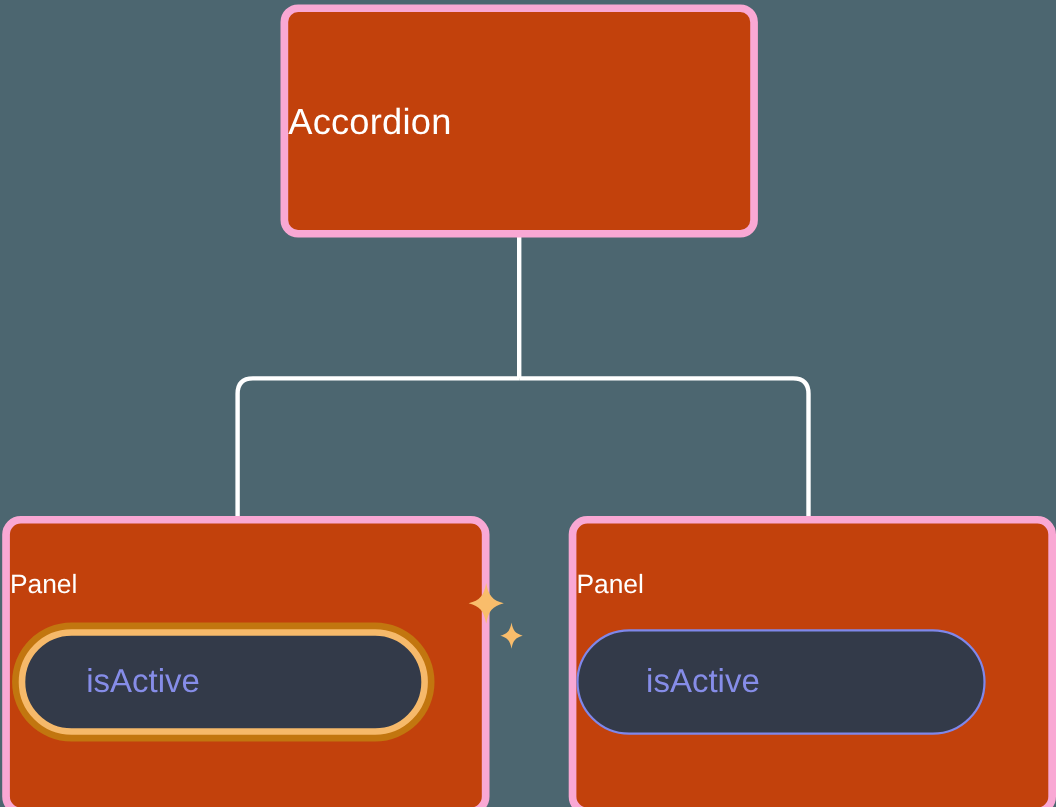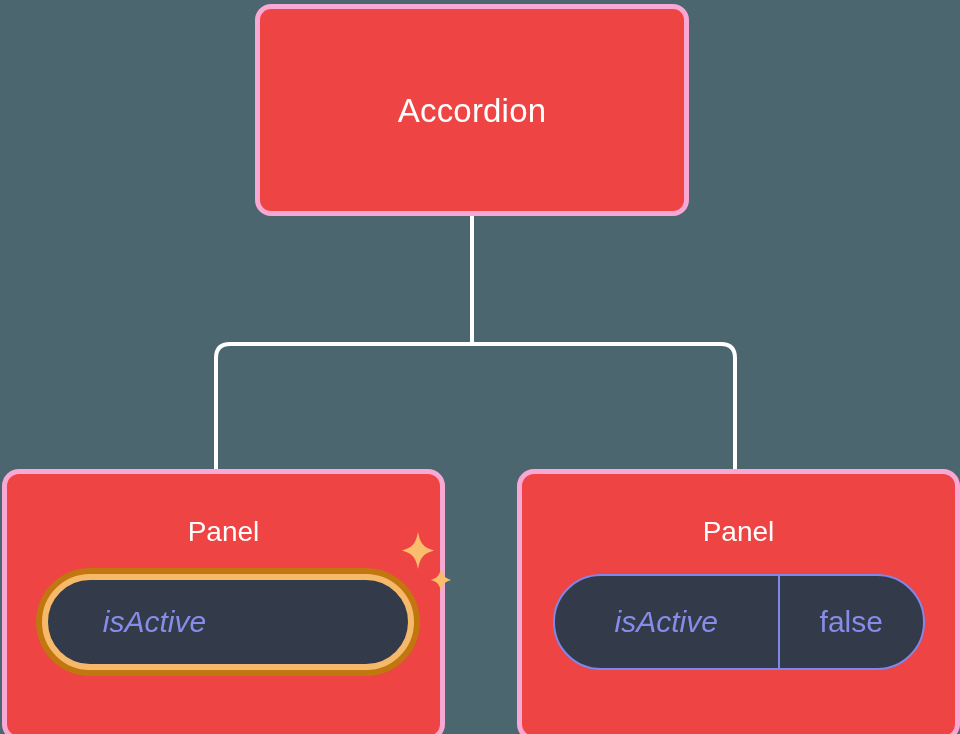--- a/index.html
+++ b/index.html
@@ -21,26 +21,25 @@
     position: absolute;
     left: 0; top: 0;
     width: 960px; height: 734px;
     pointer-events: none;
   }
 
   
   .node {
     position: absolute;
     box-sizing: border-box;
-    background: #ef4444;
-    border: 5px solid #f9a8d4;
+    background: #c2410c;
+    border: 7px solid #f9a8d4;
     border-radius: 16px;
     display: flex;
     flex-direction: column;
-    align-items: center;
   }
 
   .node-root {
     left: 255px;
     top: 4px;
     width: 434px;
     height: 212px;
     justify-content: center;
   }
 
@@ -58,21 +57,21 @@
     height: 272px;
     top: 469px;
     padding-top: 44px;
     border-radius: 17px;
   }
   .node-panel.left  { left: 2px; }
   .node-panel.right { left: 517px; }
 
   .panel-title {
     color: #ffffff;
-    font-size: 28px;
+    font-size: 24px;
     font-weight: 400;
     line-height: 1;
     white-space: nowrap;
   }
 
   
   .pill-wrap {
     position: relative;
     margin-top: 28px;
   }
@@ -88,21 +87,21 @@
   }
 
   .pill-cell {
     display: flex;
     align-items: center;
     justify-content: center;
     box-sizing: border-box;
     white-space: nowrap;
   }
 
-  .pill-key   { font-weight: 400; font-style: italic; }
+  .pill-key   { font-weight: 400; }
   .pill-value { font-weight: 700; }
 
   
   .pill.plain {
     border: 2px solid #7f87ea;
     width: 372px;
   }
   .pill.plain .pill-cell { color: #868de8; font-size: 30px; }
   .pill.plain .pill-key   { width: 226px; }
   .pill.plain .pill-value {
@@ -171,18 +170,17 @@
       </svg>
     </div>
   </div>
 
   <div class="node node-panel right">
     <div class="panel-title">Panel</div>
 
     <div class="pill-wrap">
       <div class="pill plain">
         <div class="pill-cell pill-key">isActive</div>
-        <div class="pill-cell pill-value">false</div>
       </div>
     </div>
   </div>
 
 </div>
 
 </body></html>

